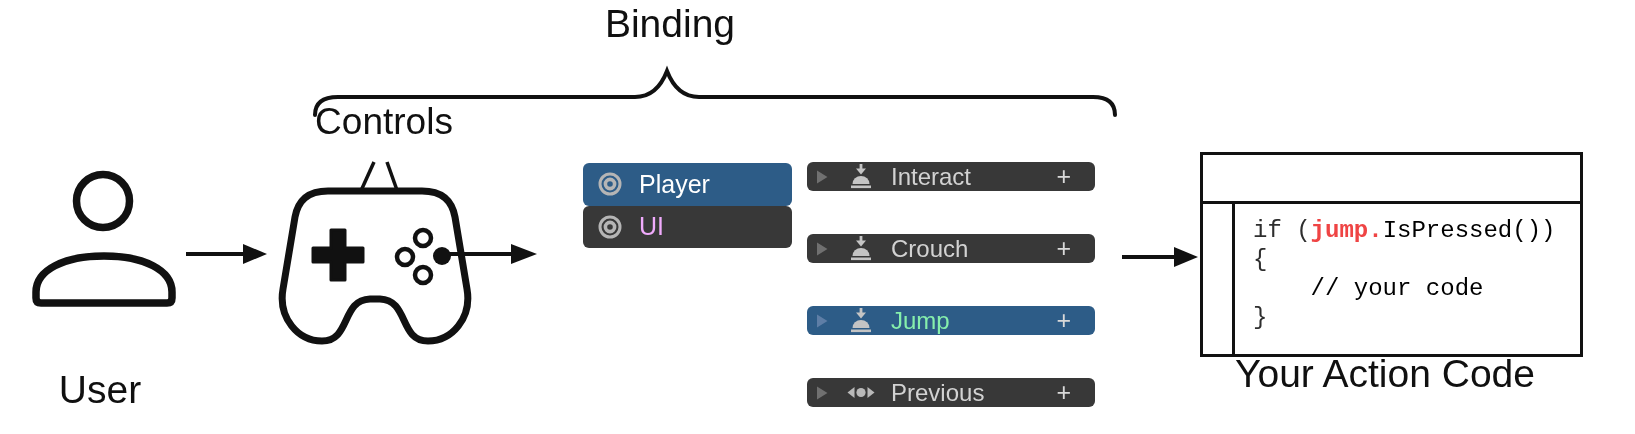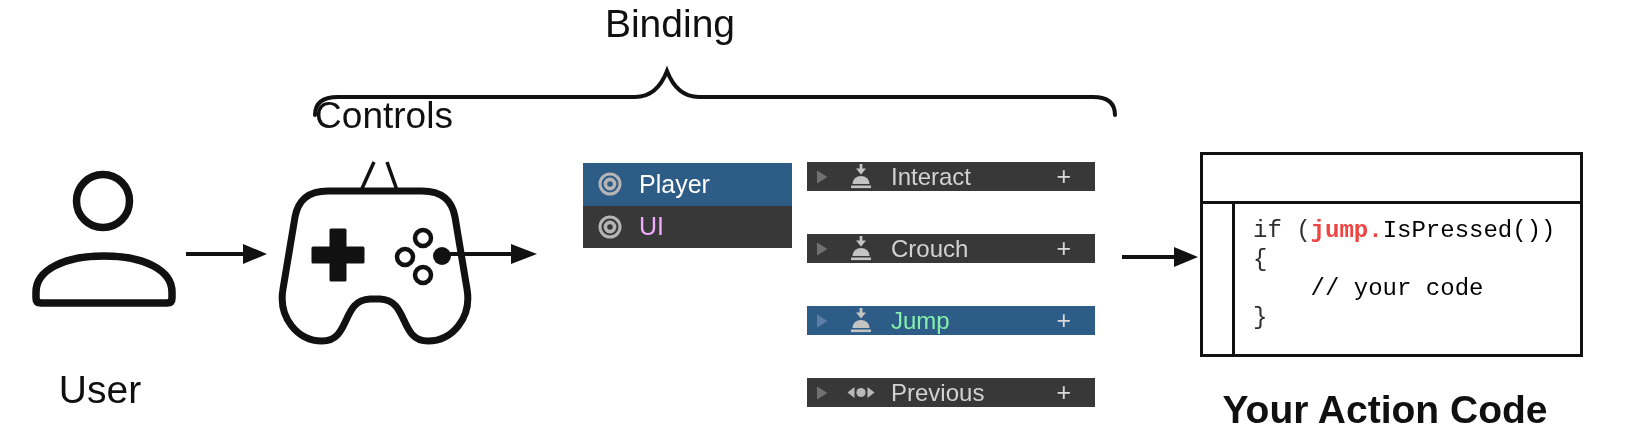--- a/index.html
+++ b/index.html
@@ -9,21 +9,21 @@
   }
   .abs{position:absolute;}
   .label{font-weight:500;color:#101010;text-align:center;white-space:nowrap;}
   .big{font-size:39px;line-height:1.1;}
   .mid{font-size:37px;line-height:1.1;}
 
   
   .panel{position:absolute;display:flex;flex-direction:column;}
   .map-panel{left:583px;top:163px;width:209px;height:85px;}
   .actions-panel{left:807px;top:162px;width:288px;height:152px;gap:43px;}
-  .row{flex:1 1 0;display:flex;align-items:center;background:#383838;}
+  .row{flex:1 1 0;display:flex;align-items:center;background:#383838;border-radius:6px;}
   .row.selected{background:#2d5c87;}
   .map-row{padding-left:14px;}
   .map-row .mlabel{margin-left:16px;font-size:25px;color:#f0abfc;}
   .map-row.selected .mlabel{color:#ffffff;}
   .action-row{padding-left:8px;}
   .fold{width:14px;display:flex;margin-right:18px;}
   .aicon{width:28px;display:flex;justify-content:center;}
   .alabel{margin-left:16px;font-size:24px;color:#d2d2d2;}
   .action-row.selected .alabel{color:#86efac;}
   .action-row.selected .fold polygon{fill:#5e7ea6;}
@@ -46,21 +46,21 @@
 <body>
 
 <div class="canvas">
 
   <svg class="abs" style="left:300px;top:53px;" width="830" height="72" viewBox="0 0 830 72">
     <path d="M 15 62 Q 15 44 38 44 L 335 44 Q 357 44 367 18 Q 377 44 399 44 L 793 44 Q 815 44 815 62" fill="none" stroke="#111" stroke-width="4" stroke-linecap="round"></path>
   </svg>
 
   <div class="abs label big" style="left:545px;top:3px;width:250px;">Binding</div>
 
-  <div class="abs label mid" style="left:304px;top:96px;width:160px;">Controls</div>
+  <div class="abs label mid" style="left:304px;top:102px;width:160px;">Controls</div>
 
   <svg class="abs" style="left:330px;top:156px;" width="100" height="68" viewBox="0 0 100 68">
     <defs>
       <marker id="ah" viewBox="0 0 16 16" markerWidth="16" markerHeight="16" refX="13" refY="8" orient="auto" markerUnits="userSpaceOnUse">
         <path d="M0,0 L16,8 L0,16 Z" fill="#111"></path>
       </marker>
     </defs>
     <line x1="44" y1="6" x2="25" y2="48" stroke="#111" stroke-width="3.5" marker-end="url(#ah)"></line>
     <line x1="57" y1="6" x2="73" y2="51" stroke="#111" stroke-width="3.5" marker-end="url(#ah)"></line>
   </svg>
@@ -210,15 +210,15 @@
     <div class="code-body">
       <div class="code-gutter"></div>
       <pre class="code"><span>if (</span><span class="b">jump.</span><span class="muted">IsPressed())</span>
 <span>{</span>
 <span class="muted">    // your code</span>
 <span>}</span></pre>
     </div>
   </div>
 
   <div class="abs label big" style="left:25px;top:369px;width:150px;">User</div>
-  <div class="abs label big" style="left:1183px;top:389px;width:404px;font-weight:bold;">Your Action Code</div>
+  <div class="abs label big" style="left:1183px;top:353px;width:404px;">Your Action Code</div>
 
 </div>
 
 </body></html>

